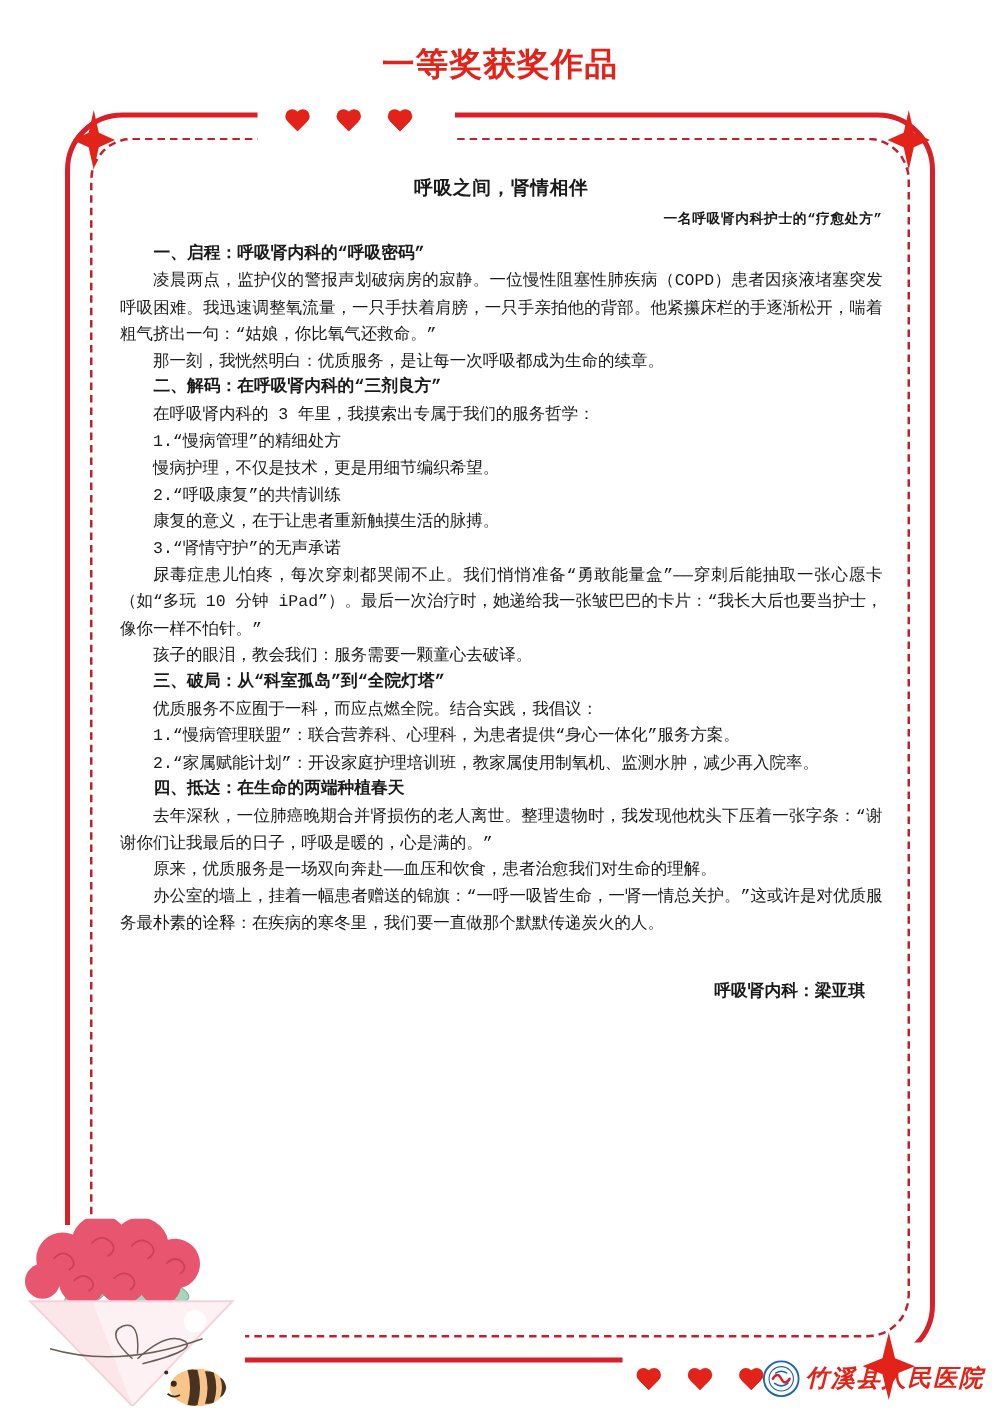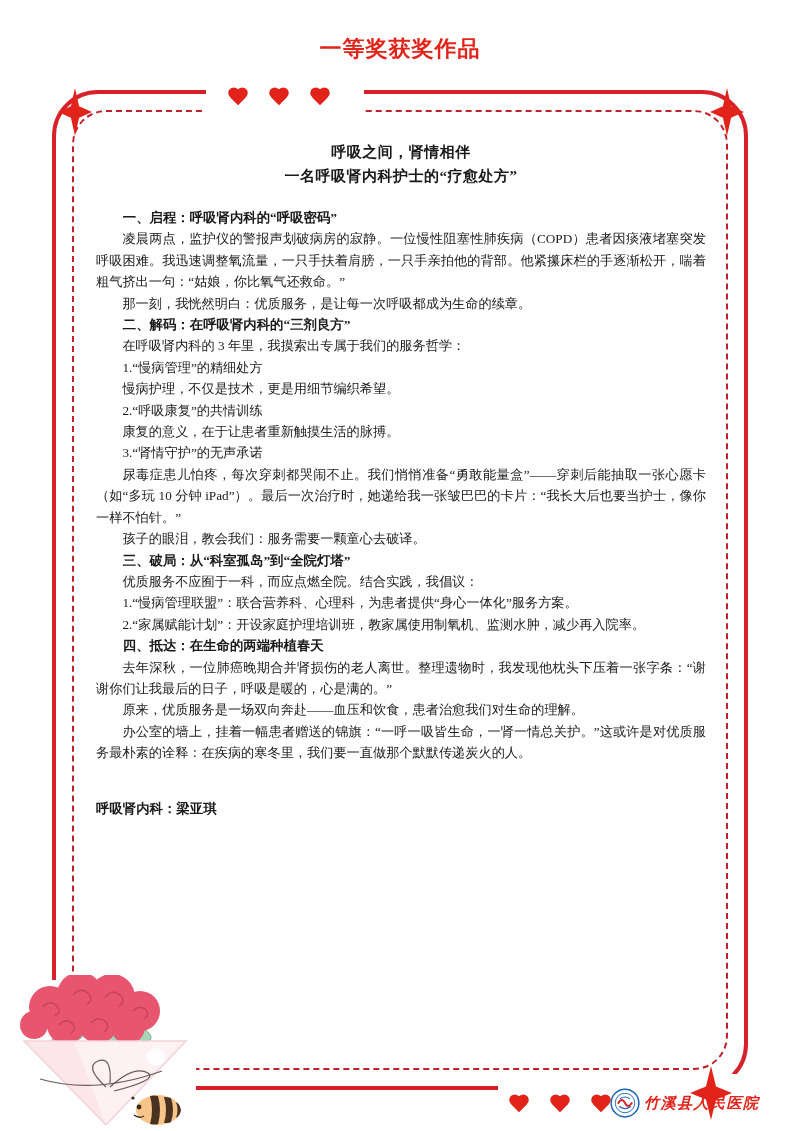--- a/index.html
+++ b/index.html
@@ -17,21 +17,21 @@
 
   
   .award-header {
     position: absolute;
     top: 34px;
     left: 0;
     width: 800px;
     text-align: center;
     font-family: Liberation Serif, serif;
     font-weight: bold;
-    font-size: 22px;
+    font-size: 26px;
     letter-spacing: 1px;
     color: #e2231a;
   }
 
   
   .frame-wrap {
     position: absolute;
     left: 0;
     top: 0;
     width: 800px;
@@ -109,50 +109,50 @@
 
   
   .doc {
     position: absolute;
     left: 96px;
     top: 140px;
     width: 610px;
     font-size: 13.2px;
     line-height: 21.4px;
     color: #1a1a1a;
-    font-family: Liberation Serif, serif;
+    font-family: Liberation Mono, monospace;
     text-align: justify;
     text-justify: inter-ideograph;
   }
   .doc-title {
     text-align: center;
     font-weight: bold;
     font-size: 15px;
     line-height: 24px;
     letter-spacing: 0.5px;
   }
   .doc-subtitle {
-    text-align: center;
-    font-weight: bold;
-    font-size: 15px;
+    text-align: right;
+    font-weight: bold;
+    font-size: 11px;
     line-height: 24px;
     letter-spacing: 0.5px;
-    margin-bottom: 19px;
+    margin-bottom: 5px;
   }
   .sec-head {
     font-weight: bold;
     text-indent: 2em;
     font-size: 13.4px;
   }
   .para {
     text-indent: 2em;
   }
   .signature {
     margin-top: 34px;
-    text-align: left;
+    text-align: right;
     font-weight: bold;
     padding-right: 14px;
     font-size: 13.4px;
   }
 
   
   .bouquet {
     position: absolute;
     left: 10px;
     top: 975px;
@@ -177,21 +177,21 @@
     gap: 4px;
   }
   .hosp-mark {
     width: 30px;
     height: 30px;
     flex: 0 0 auto;
   }
   .hosp-name {
     font-family: "Liberation Serif", "DejaVu Serif", serif;
     font-weight: bold;
-    font-size: 15px;
+    font-size: 19px;
     color: #e2231a;
     letter-spacing: 1.5px;
     font-style: italic;
     white-space: nowrap;
   }
 </style>
 </head>
 <body>
 
 <div class="award-header">一等奖获奖作品</div>

